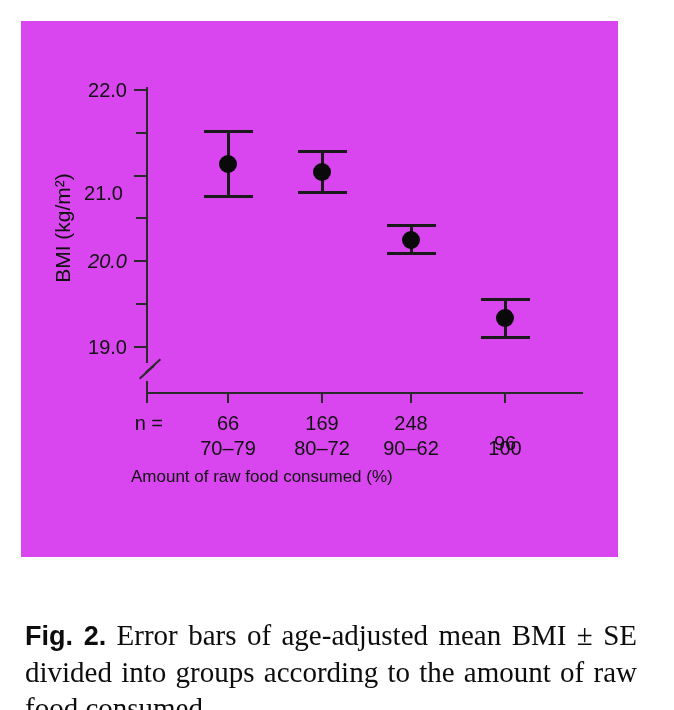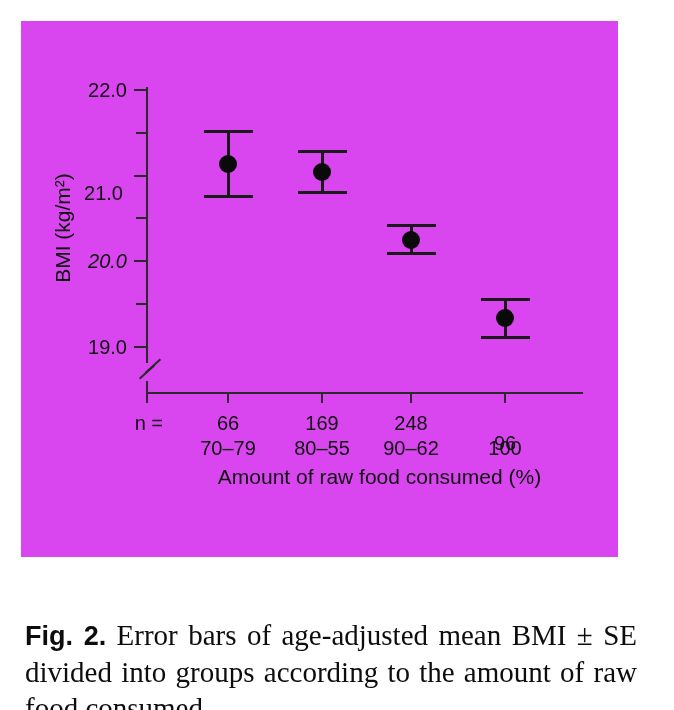--- a/index.html
+++ b/index.html
@@ -56,24 +56,23 @@
   }
   .n-prefix {
     position: absolute;
     width: 80px; height: 24px; line-height: 24px;
     left: 62px; top: 390px;
     text-align: right;
     font-size: 20px;
   }
   .x-title {
     position: absolute;
-    left: 138px; top: 443px;
+    left: 110px; top: 443px;
     width: 441px; height: 26px; line-height: 26px;
-    text-align: center;
-    font-size: 21px;
+    font-size: 17px;
   }
   .caption {
     position: absolute;
     left: 25px; top: 588px;
     width: 612px;
     font-family: "Liberation Serif", serif;
     font-size: 29px;
     line-height: 36px;
     text-align: justify;
     color: #0d0d0d;
@@ -137,21 +136,21 @@
         <div class="eb-cap" style="left: 459.5px; top: 314.595px;"></div>
         <div class="eb-line" style="left: 482.5px; top: 278.475px; height: 37.62px;"></div>
         <div class="eb-dot" style="left: 475px; top: 288.285px;"></div>
       </div>
     <div id="grouplabels">
         <div class="glabel" style="left: 162px; top: 390px;">66</div>
         <div class="glabel" style="left: 256px; top: 390px;">169</div>
         <div class="glabel" style="left: 345px; top: 390px;">248</div>
         <div class="glabel" style="left: 439px; top: 390px; margin-top: 20px;">96</div>
         <div class="glabel" style="left: 162px; top: 415px;">70–79</div>
-        <div class="glabel" style="left: 256px; top: 415px;">80–55</div>
+        <div class="glabel" style="left: 256px; top: 415px;">80–72</div>
         <div class="glabel" style="left: 345px; top: 415px;">90–62</div>
         <div class="glabel" style="left: 439px; top: 415px;">100</div>
       </div>
 
     <div class="y-title">BMI (kg/m²)</div>
 
     <div class="n-prefix">n =</div>
 
     <div class="x-title">Amount of raw food consumed (%)</div>
   </div>

